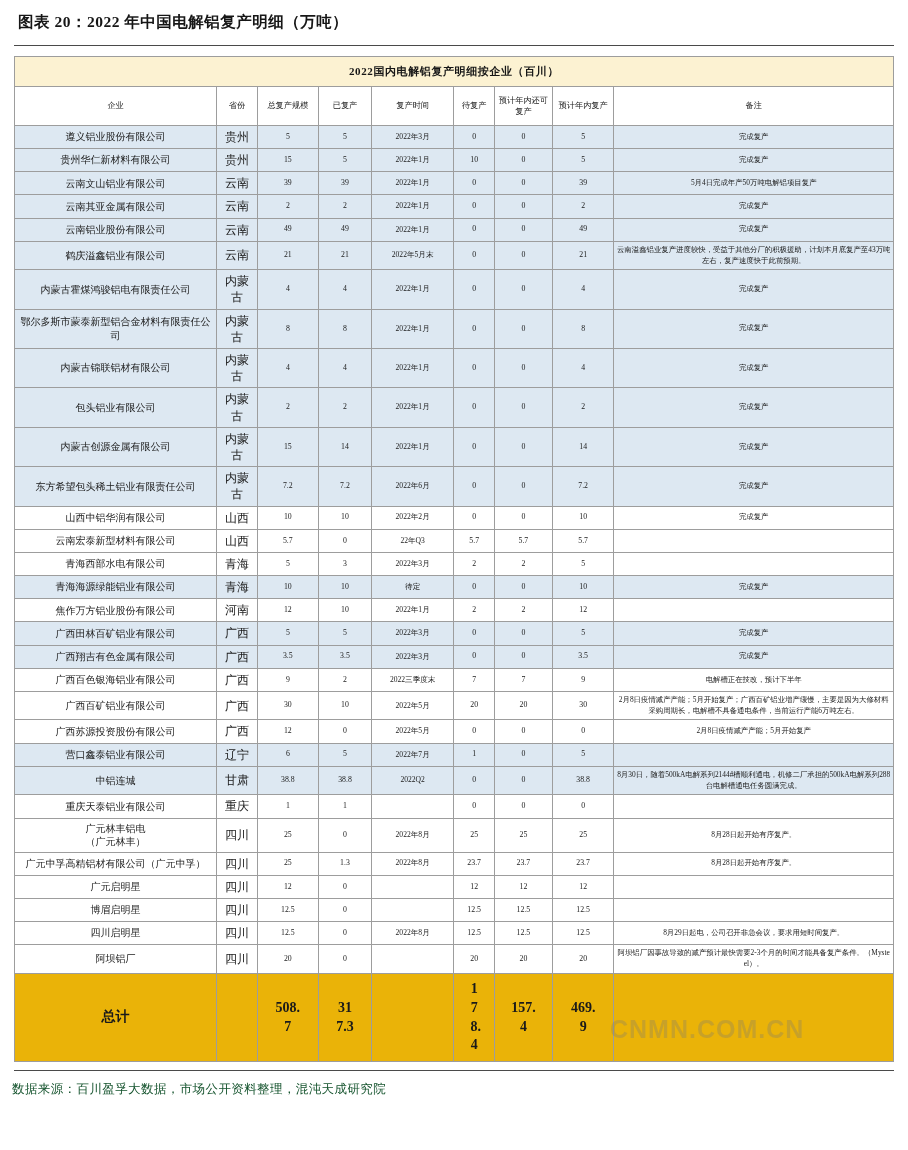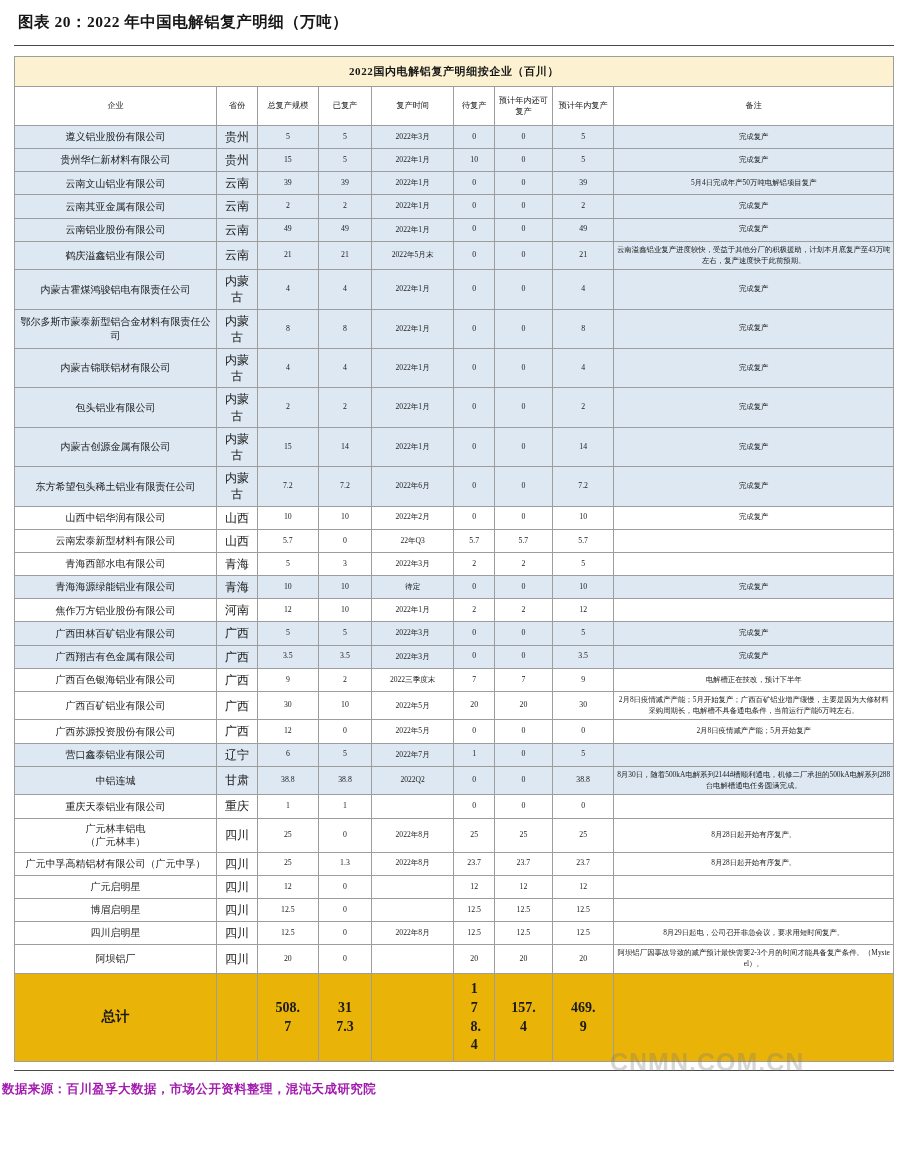--- a/index.html
+++ b/index.html
@@ -89,42 +89,42 @@
   td.c-name  { font-size: 10px; }
   td.c-prov  { font-size: 12px; }
   td.c-num   { font-size: 7.8px; }
   td.c-date  { font-size: 7.6px; }
   td.c-note  { font-size: 7.4px; line-height: 1.45; padding: 3px 6px; }
 
   
   .watermark {
     position: absolute;
     left: 596px;
-    top: 992px;
+    top: 959px;
     font-family: "Liberation Sans", sans-serif;
     font-size: 25px;
     font-weight: bold;
     letter-spacing: 1px;
     color: rgba(120,120,120,0.30);
     pointer-events: none;
     white-space: nowrap;
   }
 
   
   .footer-rule {
     height: 1px;
     background: #4a4a4a;
     margin: 8px 14px 0 14px;
   }
   .footer-src {
-    padding: 10px 0 0 2px;
+    padding: 10px 0 0 12px;
     font-size: 12.5px;
-    font-weight: bold;
+    font-weight: normal;
     letter-spacing: 0.4px;
-    color: #a21caf;
+    color: #14532d;
     white-space: nowrap;
   }
 </style>
 </head>
 <body>
 
 <div class="fig-title-wrap">
   <div class="fig-title">图表 20：2022 年中国电解铝复产明细（万吨）</div>
 </div>
 <div class="title-rule"></div>

